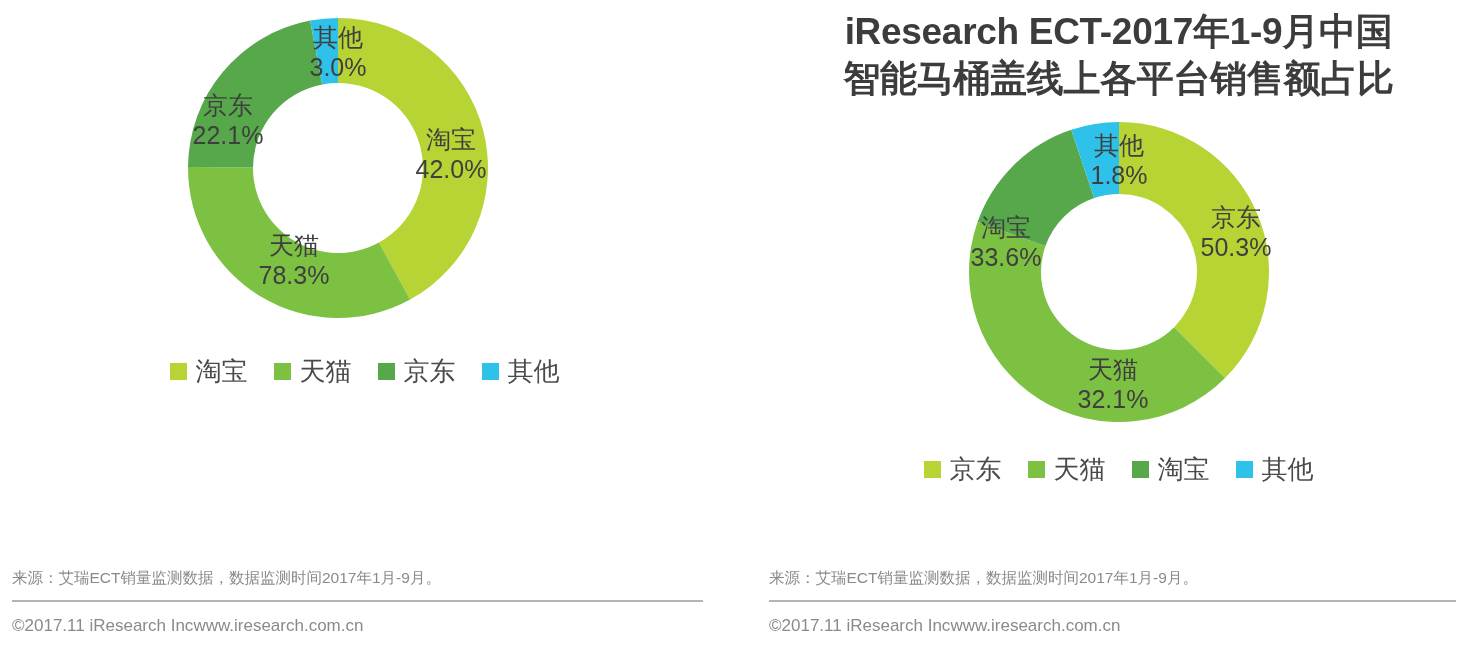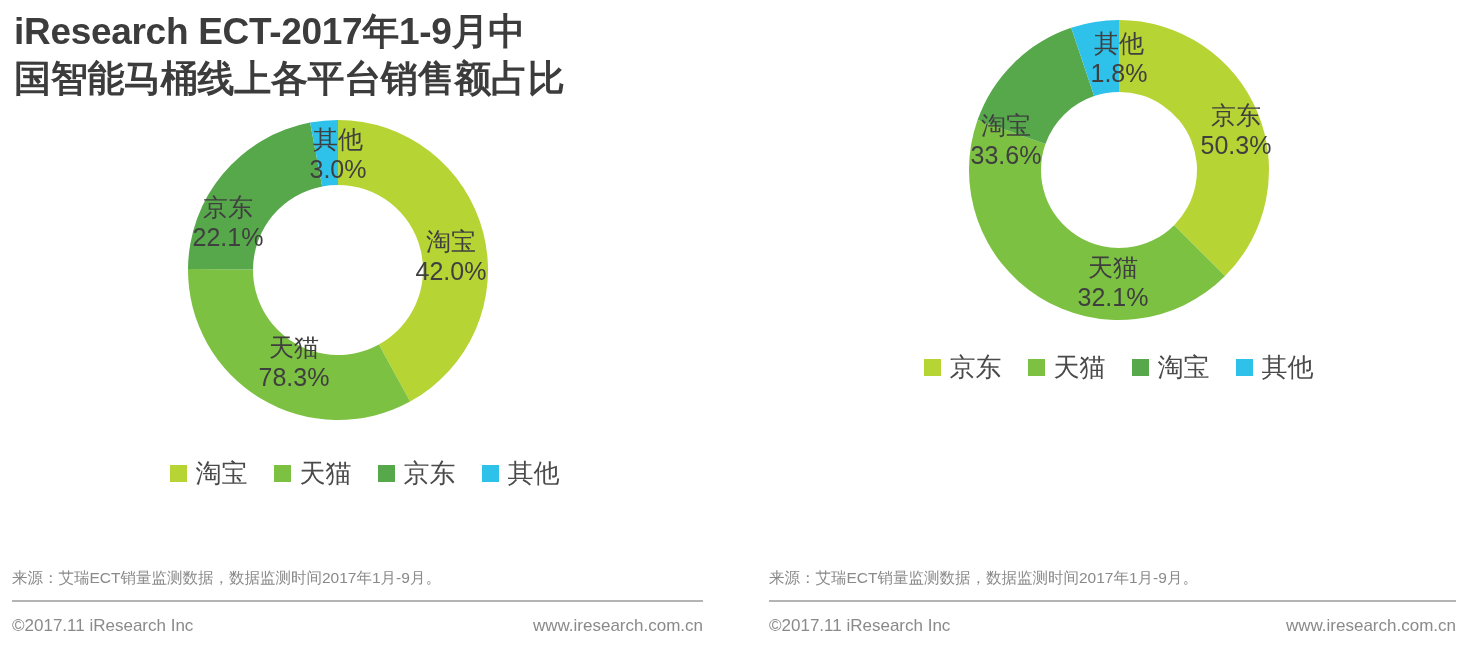--- a/index.html
+++ b/index.html
@@ -109,38 +109,35 @@
     line-height: 20px;
     padding-bottom: 12px;
   }
   .rule {
     height: 2px;
     background: #b4b4b4;
     width: 100%;
   }
   .copyline {
     display: flex;
-    justify-content: space-between;
     align-items: baseline;
     padding-top: 13px;
     padding-bottom: 10px;
     color: #8a8a8a;
     font-size: 17px;
     line-height: 22px;
   }
   .copy-left, .copy-right { white-space: nowrap; }
 </style>
 </head>
 <body>
 
 <div class="page">
 
   <div class="panel panel-left">
-    <h1 class="title">iResearch ECT-2017年1-9月中
-国智能马桶线上各平台销售额占比</h1>
 
     <div class="chart-area">
       <div class="donut-wrap">
         <svg class="donut-svg" viewBox="0 0 320 320">
 
           <g transform="translate(160,160)">
 
             <path fill="#b6d434" d="M 0 -150 A 150 150 0 0 1 72.12 131.52 L 40.87 74.53 A 85 85 0 0 0 0 -85 Z"></path>
 
             <path fill="#7cc142" d="M 72.12 131.52 A 150 150 0 0 1 -149.99 -0.94 L -84.99 -0.53 A 85 85 0 0 0 40.87 74.53 Z"></path>
@@ -196,20 +193,22 @@
       <div class="source">来源：艾瑞ECT销量监测数据，数据监测时间2017年1月-9月。</div>
       <div class="rule"></div>
       <div class="copyline">
         <span class="copy-left">©2017.11 iResearch Inc</span>
         <span class="copy-right">www.iresearch.com.cn</span>
       </div>
     </div>
   </div>
 
   <div class="panel panel-right">
+    <h1 class="title">iResearch ECT-2017年1-9月中国
+智能马桶盖线上各平台销售额占比</h1>
 
     <div class="chart-area">
       <div class="donut-wrap">
         <svg class="donut-svg" viewBox="0 0 320 320">
 
           <g transform="translate(160,160)">
 
             <path fill="#b6d434" d="M 0 -150 A 150 150 0 0 1 106.07 106.07 L 55.15 55.15 A 78 78 0 0 0 0 -78 Z"></path>
 
             <path fill="#7cc142" d="M 106.07 106.07 A 150 150 0 0 1 -141.47 -49.91 L -73.57 -25.95 A 78 78 0 0 0 55.15 55.15 Z"></path>

